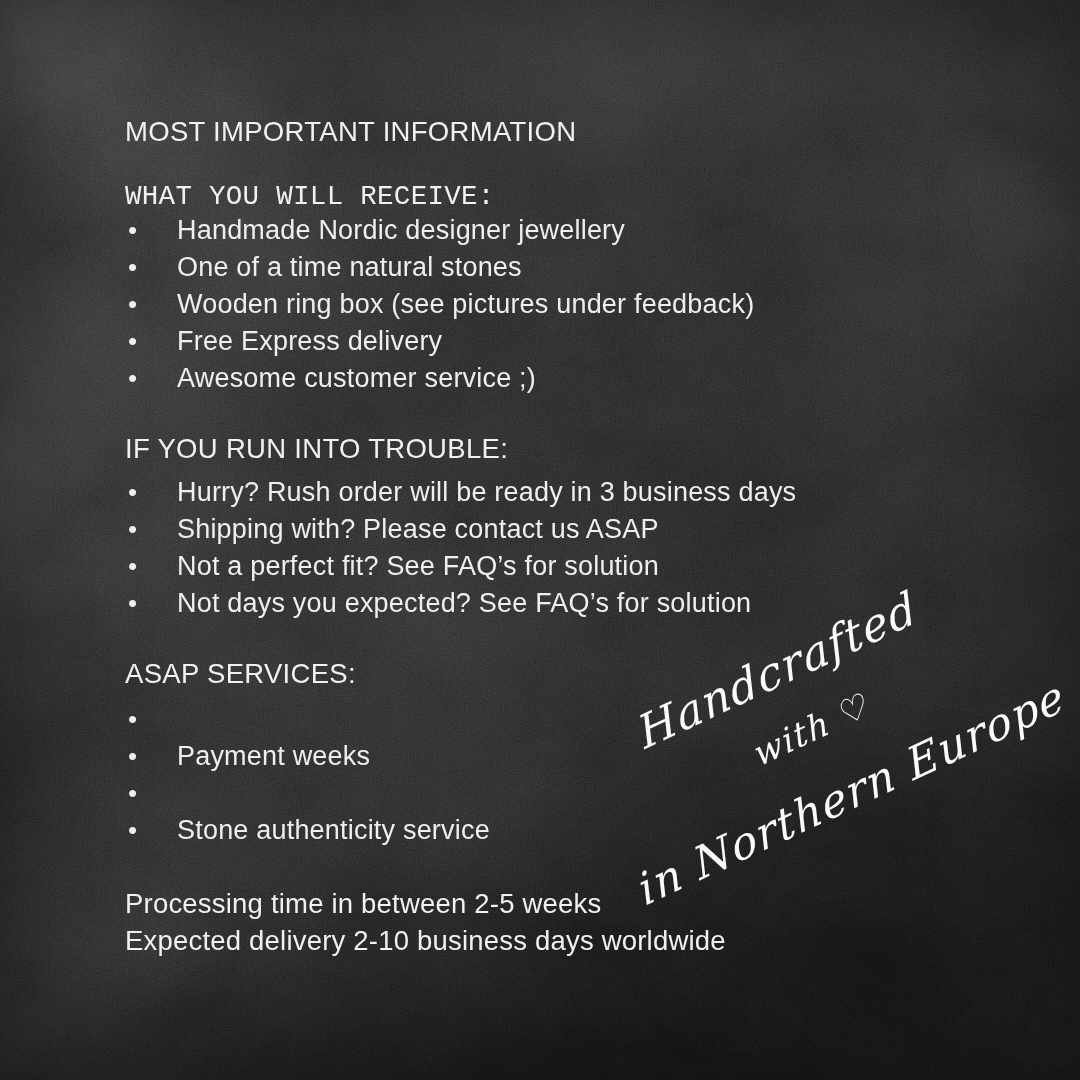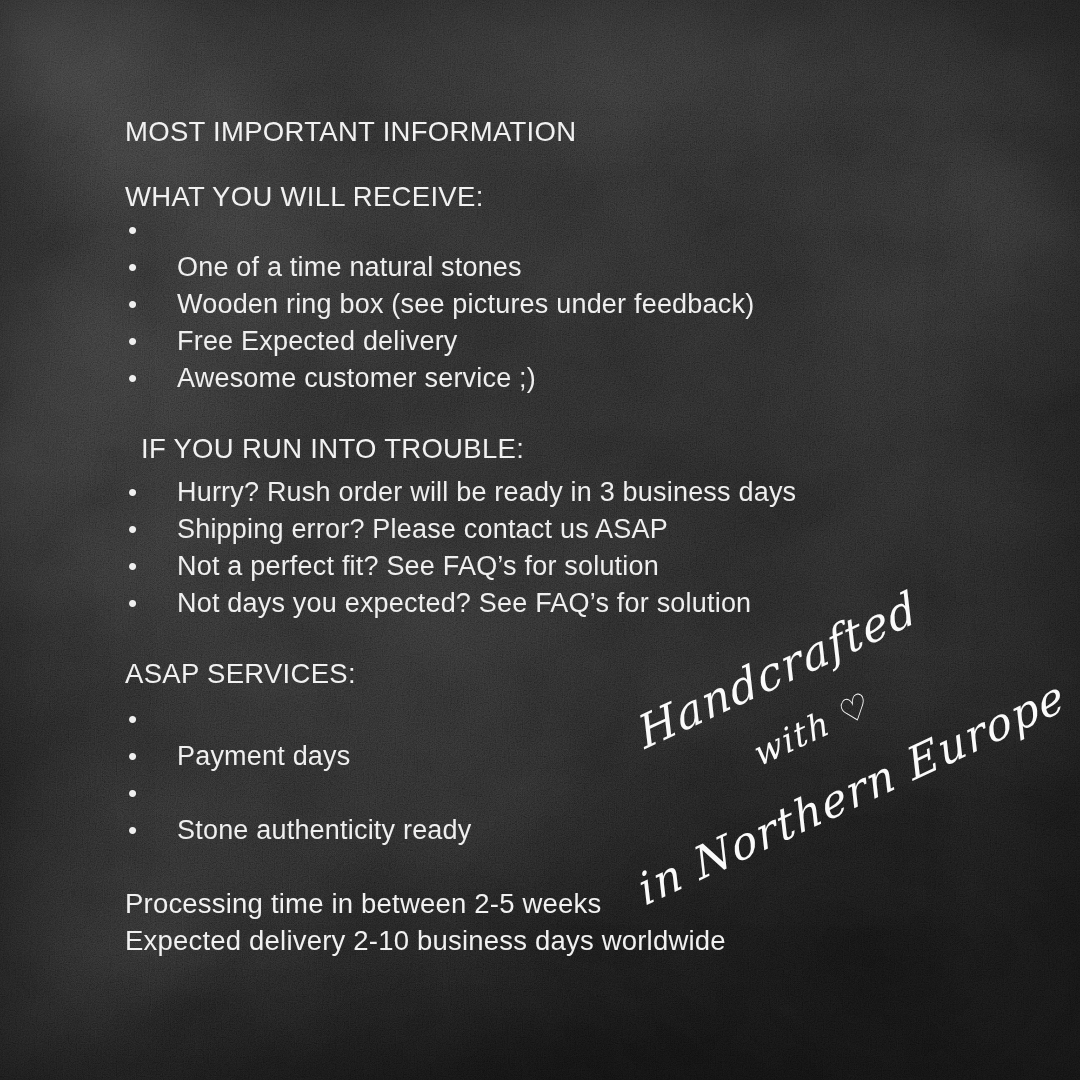--- a/index.html
+++ b/index.html
@@ -51,22 +51,22 @@
     left: 125px;
     margin: 0;
     font-size: 27.5px;
     font-weight: 400;
     letter-spacing: 0.3px;
     line-height: 37px;
     color: #f1f1f1;
     white-space: nowrap;
   }
   .h-main { top: 113px; }
-  .h-s1   { top: 178px; }
-  .h-s2   { top: 430px; margin-left: 16px; }
+  .h-s1   { top: 178px; font-family: Liberation Mono, monospace; }
+  .h-s2   { top: 430px; }
   .h-s3   { top: 655px; }
 
   ul.blist {
     position: absolute;
     left: 125px;
     margin: 0;
     padding: 0;
     list-style: none;
   }
   .ul-s1 { top: 212px; }
@@ -160,74 +160,75 @@
   <div class="vignette"></div>
 
   <main class="content">
 
     <h1 class="h-line h-main">MOST IMPORTANT INFORMATION</h1>
 
     <h2 class="h-line h-s1">WHAT YOU WILL RECEIVE:</h2>
     <ul class="blist ul-s1">
       <li>
         <span class="dot">•</span>
+        <span>Handmade Nordic designer jewellery</span>
       </li>
       <li>
         <span class="dot">•</span>
         <span>One of a time natural stones</span>
       </li>
       <li>
         <span class="dot">•</span>
         <span>Wooden ring box (see pictures under feedback)</span>
       </li>
       <li>
         <span class="dot">•</span>
-        <span>Free Expected delivery</span>
+        <span>Free Express delivery</span>
       </li>
       <li>
         <span class="dot">•</span>
         <span>Awesome customer service ;)</span>
       </li>
     </ul>
 
     <h2 class="h-line h-s2">IF YOU RUN INTO TROUBLE:</h2>
     <ul class="blist ul-s2">
       <li>
         <span class="dot">•</span>
         <span>Hurry? Rush order will be ready in 3 business days</span>
       </li>
       <li>
         <span class="dot">•</span>
-        <span>Shipping error? Please contact us ASAP</span>
+        <span>Shipping with? Please contact us ASAP</span>
       </li>
       <li>
         <span class="dot">•</span>
         <span>Not a perfect fit? See FAQ’s for solution</span>
       </li>
       <li>
         <span class="dot">•</span>
         <span>Not days you expected? See FAQ’s for solution</span>
       </li>
     </ul>
 
     <h2 class="h-line h-s3">ASAP SERVICES:</h2>
     <ul class="blist ul-s3">
       <li>
         <span class="dot">•</span>
       </li>
       <li>
         <span class="dot">•</span>
-        <span>Payment days</span>
-      </li>
-      <li>
-        <span class="dot">•</span>
-      </li>
-      <li>
-        <span class="dot">•</span>
-        <span>Stone authenticity ready</span>
+        <span>Payment weeks</span>
+      </li>
+      <li>
+        <span class="dot">•</span>
+      </li>
+      <li>
+        <span class="dot">•</span>
+        <span>Stone authenticity service</span>
       </li>
     </ul>
 
     <div class="footer-block">
       <p class="footer-line">Processing time in between 2-5 weeks</p>
       <p class="footer-line">Expected delivery 2-10 business days worldwide</p>
     </div>
 
   </main>
 

